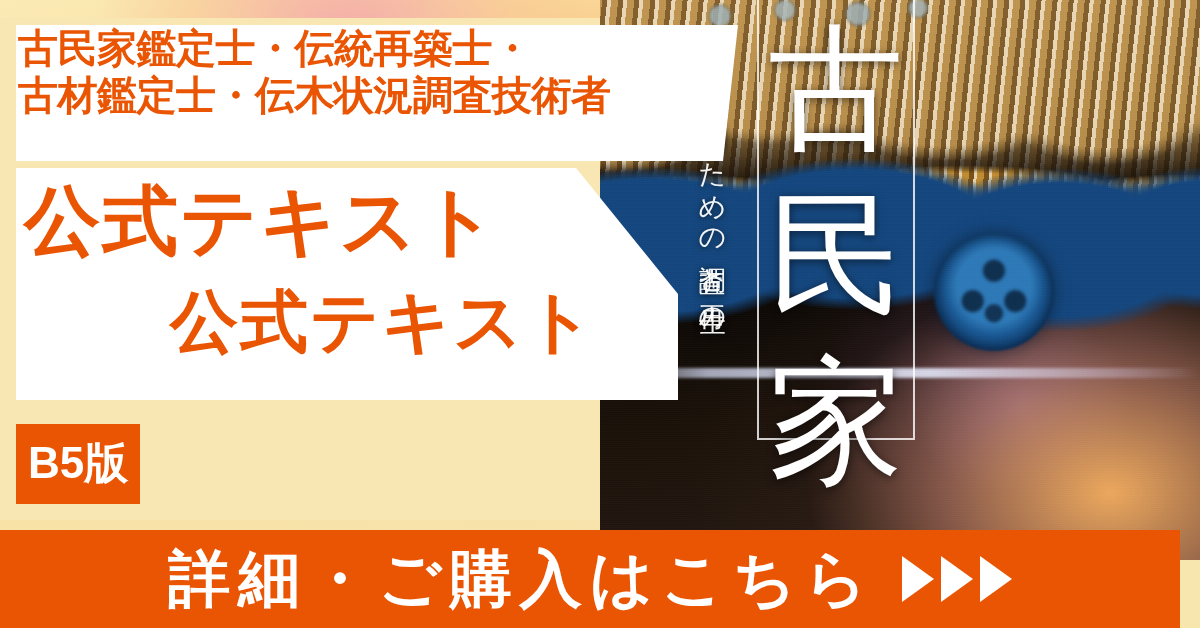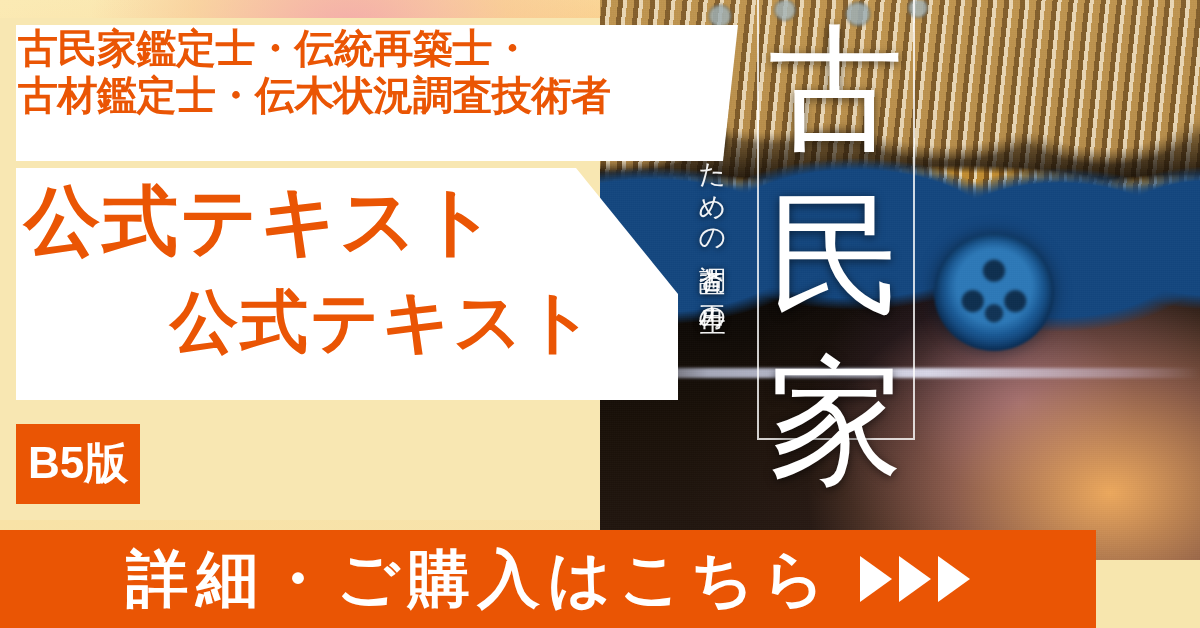--- a/index.html
+++ b/index.html
@@ -293,21 +293,21 @@
     color: #ea5504;
     line-height: 1;
     letter-spacing: 0px;
     white-space: nowrap;
   }
 
   
   .cta-bar {
     position: absolute;
     left: 0; top: 530px;
-    width: 1096px; height: 98px;
+    width: 1180px; height: 98px;
     background: #ea5504;
     display: flex;
     align-items: center;
     justify-content: center;
     gap: 26px;
   }
   .cta-text {
     font-size: 62px;
     font-weight: 700;
     color: #ffffff;

